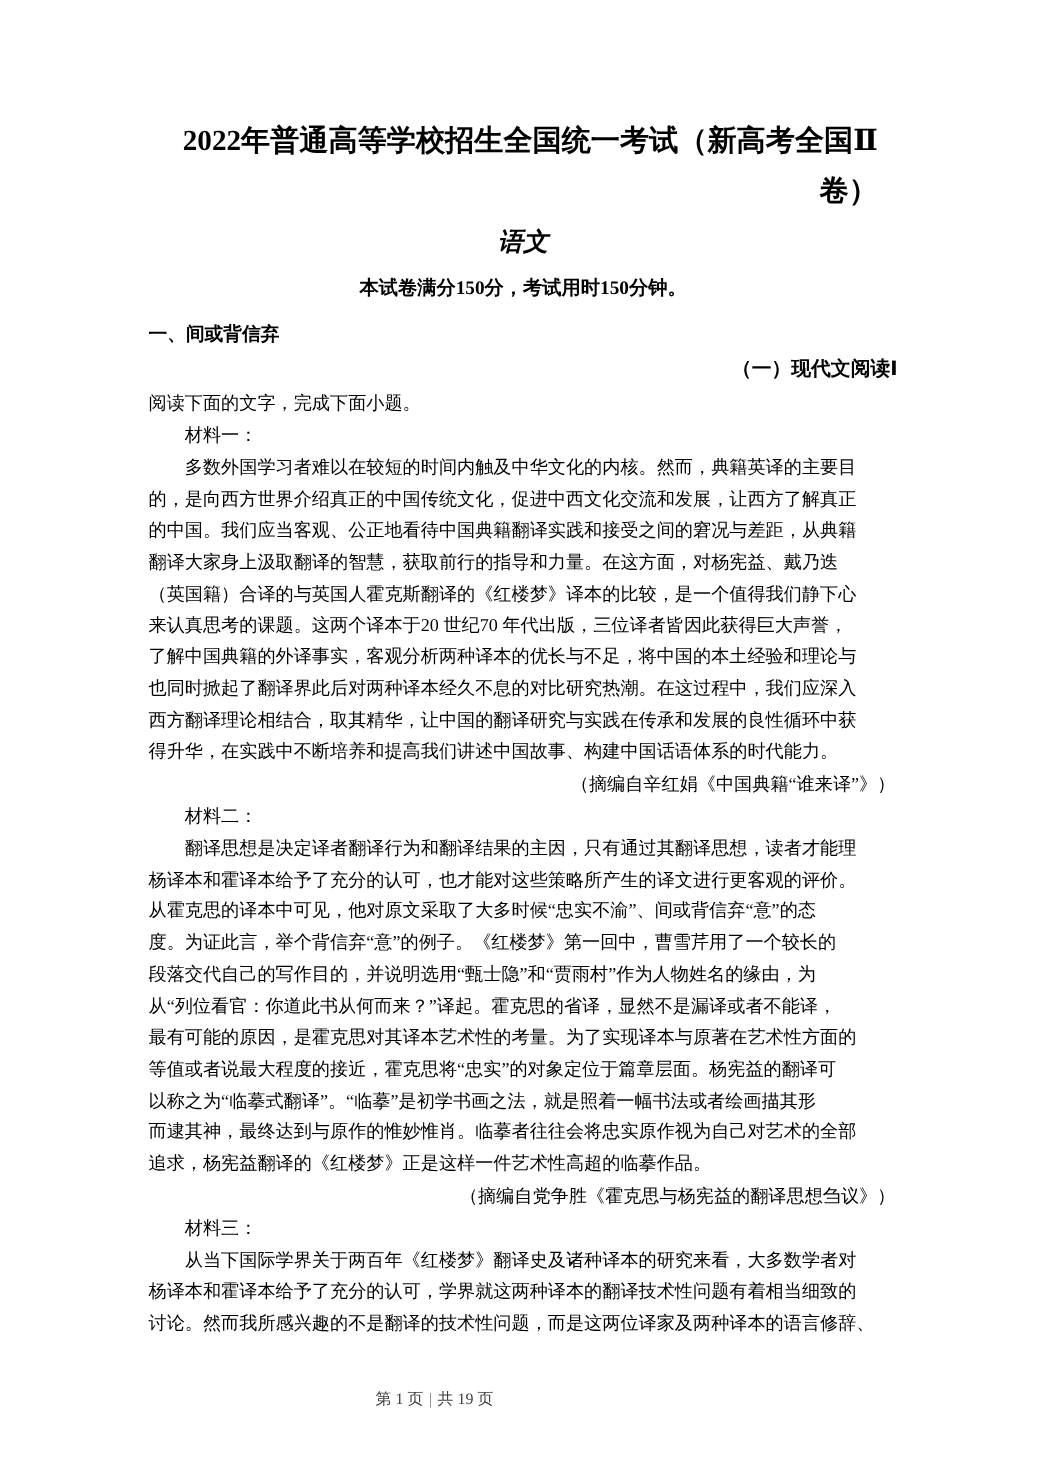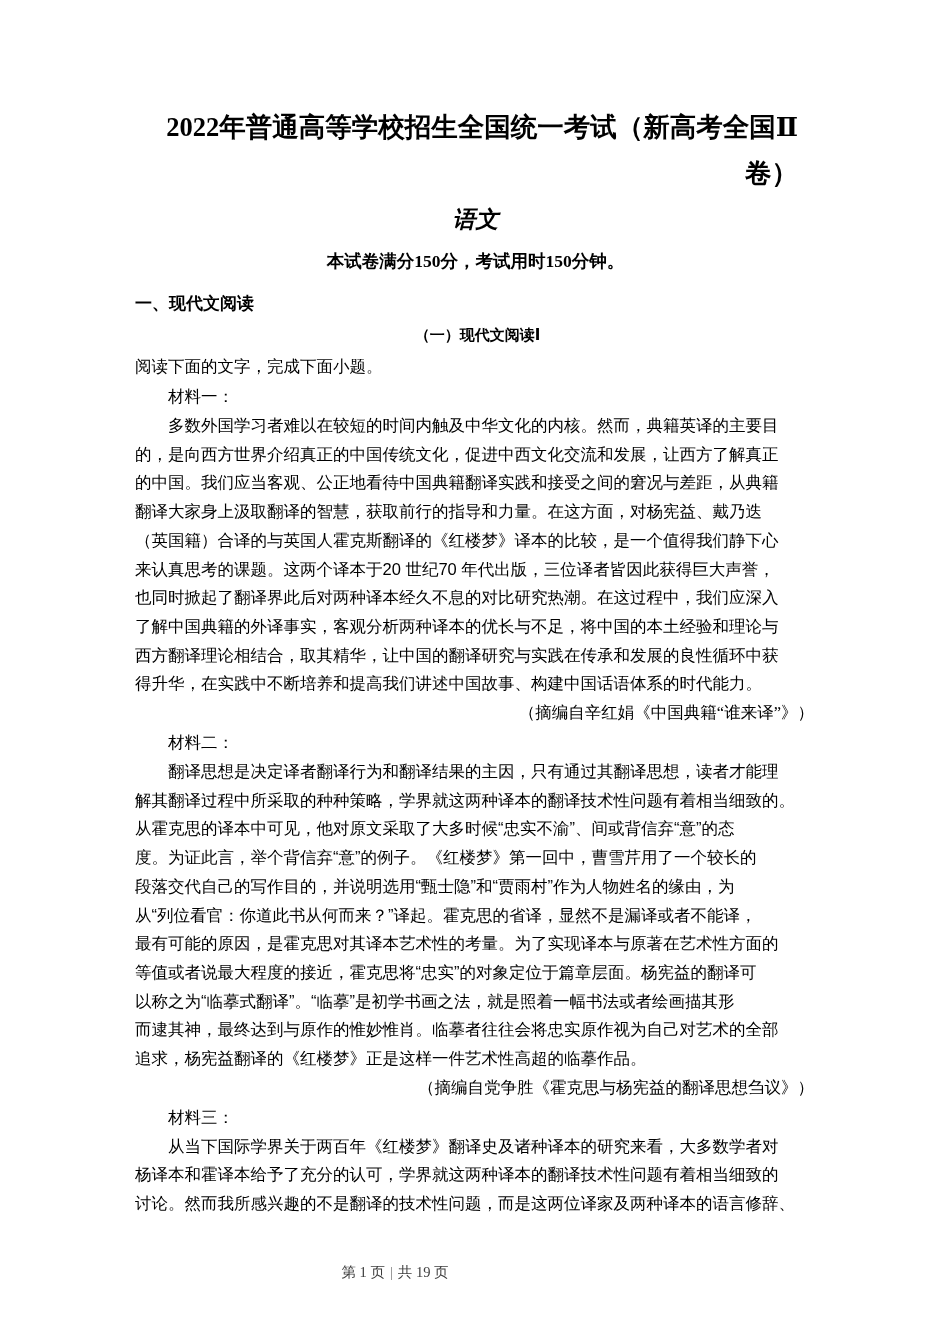--- a/index.html
+++ b/index.html
@@ -67,57 +67,57 @@
     font-family: "Liberation Sans", "DejaVu Sans", sans-serif;
     font-weight: bold;
     font-size: 17px;
     line-height: 30px;
     margin: 7px 0 0 0;
     text-align: left;
   }
   .subsec-heading {
     font-family: "Liberation Sans", "DejaVu Sans", sans-serif;
     font-weight: bold;
-    font-size: 15px;
+    font-size: 18px;
     line-height: 30px;
     margin: 1px 0 0 0;
     padding-left: 4px;
-    text-align: center;
+    text-align: right;
   }
 
   
   .instr {
     font-family: "Liberation Serif", "DejaVu Serif", serif;
     font-size: 16.5px;
     line-height: 29px;
     margin: 2px 0 0 0;
     text-align: left;
   }
   .mat-label {
-    font-family: Liberation Sans, sans-serif;
+    font-family: Liberation Mono, monospace;
     font-size: 16.5px;
     line-height: 29px;
     margin: 1px 0 0 0;
     padding-left: 33px;
     text-align: left;
   }
   .source {
     font-family: "Liberation Serif", "DejaVu Serif", serif;
     font-size: 16.5px;
     line-height: 29px;
     margin: 0;
     text-align: right;
     padding-right: 2px;
   }
 
   
   .lines { display: block; }
   .lines .ln {
     display: block;
-    font-family: Liberation Sans, sans-serif;
+    font-family: Liberation Serif, serif;
     font-size: 16.5px;
     line-height: 28.7px;
     white-space: pre;
     text-align: left;
   }
   .lines .ln.indent { text-indent: 33px; }
 
   
   .footer {
     position: absolute;
@@ -136,43 +136,43 @@
 <body>
 
 <div class="page">
 
   <div class="content">
 
     <h1 class="doc-title">2022年普通高等学校招生全国统一考试（新高考全国Ⅱ卷）</h1>
     <h2 class="doc-subject">语文</h2>
     <p class="doc-subtitle">本试卷满分150分，考试用时150分钟。</p>
 
-    <h3 class="sec-heading">一、现代文阅读</h3>
+    <h3 class="sec-heading">一、间或背信弃</h3>
     <h4 class="subsec-heading">（一）现代文阅读Ⅰ</h4>
     <p class="instr">阅读下面的文字，完成下面小题。</p>
 
     <p class="mat-label">材料一：</p>
     <div class="lines">
       <span class="ln indent">多数外国学习者难以在较短的时间内触及中华文化的内核。然而，典籍英译的主要目</span>
       <span class="ln">的，是向西方世界介绍真正的中国传统文化，促进中西文化交流和发展，让西方了解真正</span>
       <span class="ln">的中国。我们应当客观、公正地看待中国典籍翻译实践和接受之间的窘况与差距，从典籍</span>
       <span class="ln">翻译大家身上汲取翻译的智慧，获取前行的指导和力量。在这方面，对杨宪益、戴乃迭</span>
       <span class="ln">（英国籍）合译的与英国人霍克斯翻译的《红楼梦》译本的比较，是一个值得我们静下心</span>
       <span class="ln">来认真思考的课题。这两个译本于20 世纪70 年代出版，三位译者皆因此获得巨大声誉，</span>
+      <span class="ln">了解中国典籍的外译事实，客观分析两种译本的优长与不足，将中国的本土经验和理论与</span>
       <span class="ln">也同时掀起了翻译界此后对两种译本经久不息的对比研究热潮。在这过程中，我们应深入</span>
-      <span class="ln">了解中国典籍的外译事实，客观分析两种译本的优长与不足，将中国的本土经验和理论与</span>
       <span class="ln">西方翻译理论相结合，取其精华，让中国的翻译研究与实践在传承和发展的良性循环中获</span>
       <span class="ln">得升华，在实践中不断培养和提高我们讲述中国故事、构建中国话语体系的时代能力。</span>
     </div>
     <p class="source">（摘编自辛红娟《中国典籍“谁来译”》）</p>
 
     <p class="mat-label">材料二：</p>
     <div class="lines">
       <span class="ln indent">翻译思想是决定译者翻译行为和翻译结果的主因，只有通过其翻译思想，读者才能理</span>
-      <span class="ln">解其翻译过程中所采取的种种策略，学界就这两种译本的翻译技术性问题有着相当细致的。</span>
+      <span class="ln">杨译本和霍译本给予了充分的认可，也才能对这些策略所产生的译文进行更客观的评价。</span>
       <span class="ln">从霍克思的译本中可见，他对原文采取了大多时候“忠实不渝”、间或背信弃“意”的态</span>
       <span class="ln">度。为证此言，举个背信弃“意”的例子。《红楼梦》第一回中，曹雪芹用了一个较长的</span>
       <span class="ln">段落交代自己的写作目的，并说明选用“甄士隐”和“贾雨村”作为人物姓名的缘由，为</span>
       <span class="ln">从“列位看官：你道此书从何而来？”译起。霍克思的省译，显然不是漏译或者不能译，</span>
       <span class="ln">最有可能的原因，是霍克思对其译本艺术性的考量。为了实现译本与原著在艺术性方面的</span>
       <span class="ln">等值或者说最大程度的接近，霍克思将“忠实”的对象定位于篇章层面。杨宪益的翻译可</span>
       <span class="ln">以称之为“临摹式翻译”。“临摹”是初学书画之法，就是照着一幅书法或者绘画描其形</span>
       <span class="ln">而逮其神，最终达到与原作的惟妙惟肖。临摹者往往会将忠实原作视为自己对艺术的全部</span>
       <span class="ln">追求，杨宪益翻译的《红楼梦》正是这样一件艺术性高超的临摹作品。</span>
     </div>

